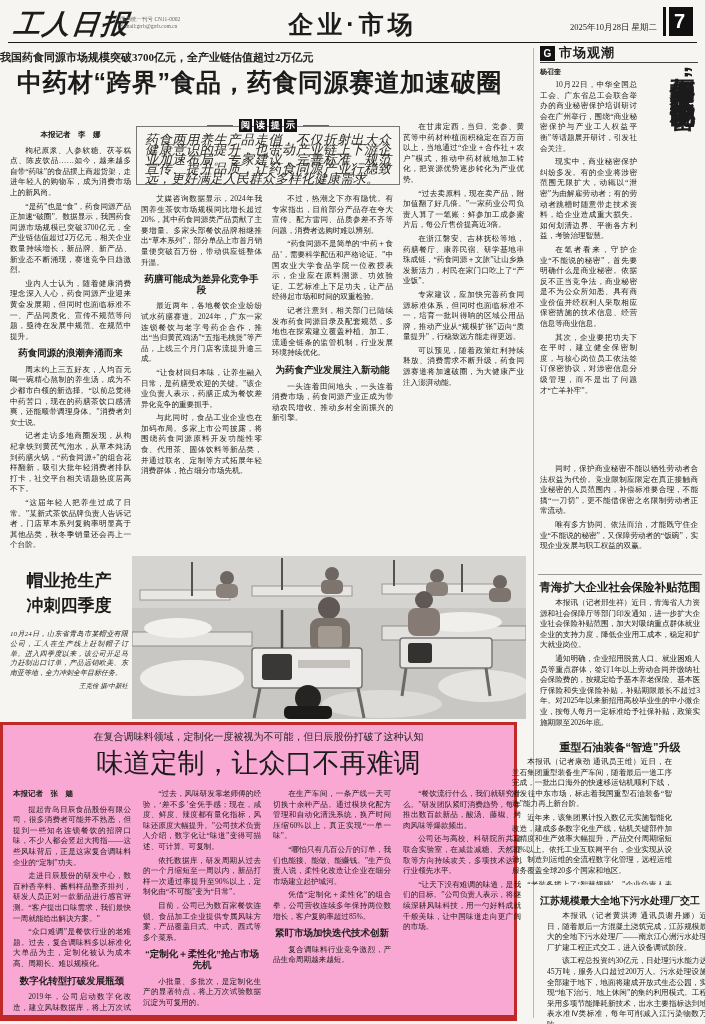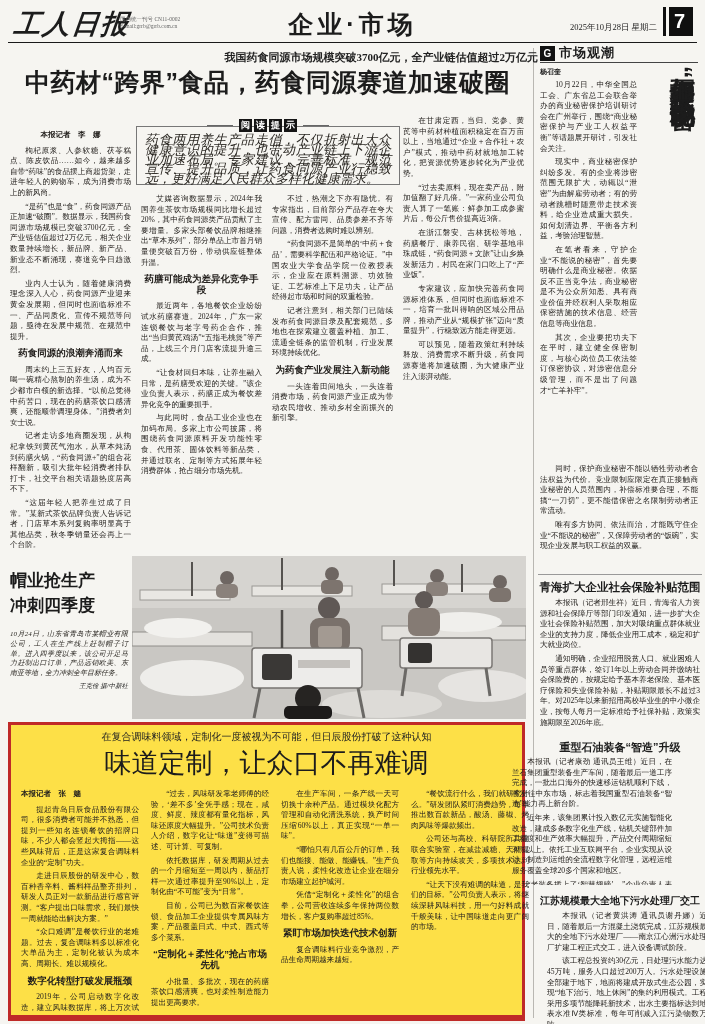--- a/index.html
+++ b/index.html
@@ -12,44 +12,44 @@
         font-family:"DejaVu Serif",serif;letter-spacing:2px;transform:skewX(-6deg);}
   .logo-sub{left:120px;top:16px;font-size:5.5px;color:#666;line-height:7px;width:90px;}
   .section-title{left:0;right:0;top:8px;text-align:center;font-size:25px;font-weight:900;letter-spacing:4px;}
   .issue-date{right:48px;top:22px;font-size:8.5px;color:#222;}
   .page-box{right:12px;top:7px;width:27px;height:29px;background:#101010;color:#fff;
             font-weight:900;font-size:20px;display:flex;align-items:center;justify-content:center;
             border-left:3px solid #101010;box-shadow:inset 3px 0 0 #f6f5f1, inset 5px 0 0 #101010;}
   .hdr-rule{left:8px;right:8px;top:42px;border-top:1.5px solid #1a1a1a;}
   .v-rule{left:533px;top:48px;height:970px;width:0;border-left:1px solid #b9b7b2;}
   
-  .m-kicker{left:28px;top:50px;width:510px;text-align:right;font-size:11px;font-weight:700;color:#222;}
-  .m-headline{left:8px;top:66px;width:519px;text-align:center;font-size:25px;font-weight:900;letter-spacing:.5px;}
+  .m-kicker{left:0;top:50px;width:510px;text-align:left;font-size:11px;font-weight:700;color:#222;}
+  .m-headline{left:0;top:66px;width:519px;text-align:center;font-size:25px;font-weight:900;letter-spacing:.5px;}
   .txt{font-size:7.6px;line-height:10.6px;text-align:justify;overflow:hidden;color:#24211e;}
   .txt p{margin:0 0 3px;text-indent:2em;}
   .sub{font-size:9.5px;font-weight:700;text-align:center;margin:6px 0;font-family:"Liberation Sans",sans-serif;}
   .byline{font-size:7.5px;font-weight:700;text-align:center;margin-bottom:5px;text-indent:0;}
   #mcol1{left:10px;top:130px;width:121px;height:424px;}
   #mcol2{left:141px;top:194px;width:121px;height:360px;}
   #mcol3{left:272px;top:194px;width:121px;height:360px;}
-  #mcol4{left:403px;top:116px;width:121px;height:424px;}
+  #mcol4{left:403px;top:122px;width:121px;height:424px;}
   .tip-box{left:136px;top:126px;width:246px;height:50px;border:1px solid #777;padding:3px 8px 4px;background:#f6f5f1;}
   .tip-label{display:flex;gap:2px;justify-content:center;align-items:center;margin-top:-11px;}
   .tip-sq{width:13px;height:13px;background:#151515;color:#fff;font-size:9px;font-weight:700;
           display:flex;align-items:center;justify-content:center;}
   .tip-dash{width:26px;height:0;border-top:1px solid #666;margin:0 4px;}
   .tip-text{font-size:13px;font-style:italic;line-height:9.8px;text-align:justify;margin-top:3px;color:#2a2722;}
   
   .photo-cap{left:10px;top:558px;width:118px;height:160px;}
-  .photo-title{font-size:17px;font-weight:900;text-align:left;line-height:25px;margin-top:10px;}
+  .photo-title{font-size:17px;font-weight:900;text-align:center;line-height:25px;margin-top:10px;}
   .photo-text{font-size:7px;font-style:italic;line-height:9.8px;margin-top:12px;text-align:justify;color:#2a2722;}
   .photo-credit{font-size:6.5px;text-align:right;margin-top:3px;font-style:italic;}
   .photo{left:132px;top:556px;width:394px;height:163px;background:#cfcdc9;}
   
-  .feature{left:8px;top:722px;width:511px;height:290px;border:3px solid #bf2a28;border-bottom-width:6px;background:#fde047;}
+  .feature{left:0;top:722px;width:511px;height:290px;border:3px solid #bf2a28;border-bottom-width:6px;background:#f9a8d4;}
   .f-kicker{margin-top:5px;text-align:center;font-size:10px;color:#222;}
   .f-headline{text-align:center;font-size:27px;font-weight:400;margin-top:1px;}
   .f-cols{position:absolute;top:64px;bottom:3px;left:0;right:0;}
   .fcol{position:absolute;top:0;height:100%;width:118px;}
   #fcol1{left:10px;} #fcol2{left:140px;} #fcol3{left:270px;} #fcol4{left:400px;}
   
   .watch-head{left:540px;top:44px;width:160px;display:flex;align-items:center;gap:4px;}
   .watch-icon{width:15px;height:15px;background:#121212;color:#fff;font-size:10px;font-weight:900;
               display:flex;align-items:center;justify-content:center;}
   .watch-title{font-size:13px;font-weight:900;letter-spacing:1px;}
@@ -208,21 +208,21 @@
         <p>走进日辰股份的研发中心，数百种香辛料、酱料样品整齐排列，研发人员正对一款新品进行感官评测。“客户提出口味需求，我们最快一周就能给出解决方案。”</p>
         <p>“众口难调”是餐饮行业的老难题。过去，复合调味料多以标准化大单品为主，定制化被认为成本高、周期长、难以规模化。</p>
         <div class="sub">数字化转型打破发展瓶颈</div>
         <p>2019年，公司启动数字化改造，建立风味数据库，将上万次试验数据沉淀为可复用的“味道模型”。</p>
       </div>
       <div id="fcol2" class="fcol txt">
         <p>“过去，风味研发靠老师傅的经验，‘差不多’全凭手感；现在，咸度、鲜度、辣度都有量化指标，风味还原度大幅提升。”公司技术负责人介绍，数字化让“味道”变得可描述、可计算、可复制。</p>
         <p>依托数据库，研发周期从过去的一个月缩短至一周以内，新品打样一次通过率提升至90%以上，定制化由“不可能”变为“日常”。</p>
         <p>目前，公司已为数百家餐饮连锁、食品加工企业提供专属风味方案，产品覆盖日式、中式、西式等多个菜系。</p>
         <div class="sub">“定制化＋柔性化”抢占市场先机</div>
-        <p>小批量、多批次，现在的药膳茶饮口感清爽，也对柔性制造能力提出更高要求。</p>
+        <p>小批量、多批次，是定制化生产的显著特点，将上万次试验数据沉淀为可复用的。</p>
       </div>
       <div id="fcol3" class="fcol txt">
         <p>在生产车间，一条产线一天可切换十余种产品。通过模块化配方管理和自动化清洗系统，换产时间压缩60%以上，真正实现“一单一味”。</p>
         <p>“哪怕只有几百公斤的订单，我们也能接、能做、能赚钱。”生产负责人说，柔性化改造让企业在细分市场建立起护城河。</p>
         <p>凭借“定制化＋柔性化”的组合拳，公司营收连续多年保持两位数增长，客户复购率超过85%。</p>
         <div class="sub">紧盯市场加快迭代技术创新</div>
         <p>复合调味料行业竞争激烈，产品生命周期越来越短。</p>
       </div>
       <div id="fcol4" class="fcol txt">
         <p>“餐饮流行什么，我们就研究什么。”研发团队紧盯消费趋势，每年推出数百款新品，酸汤、藤椒、烤肉风味等爆款频出。</p>

